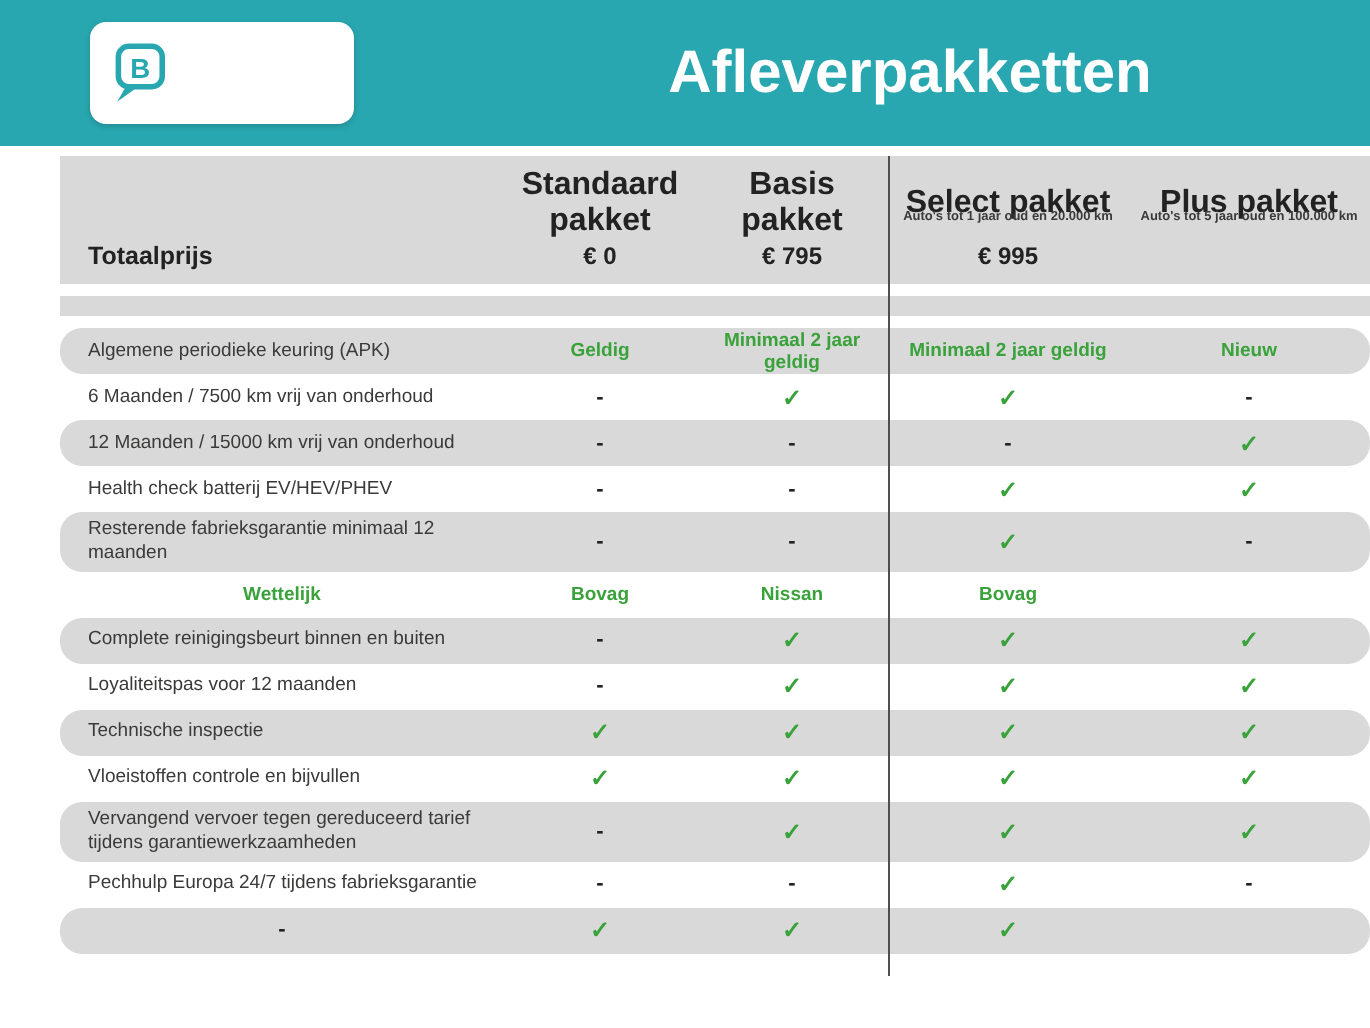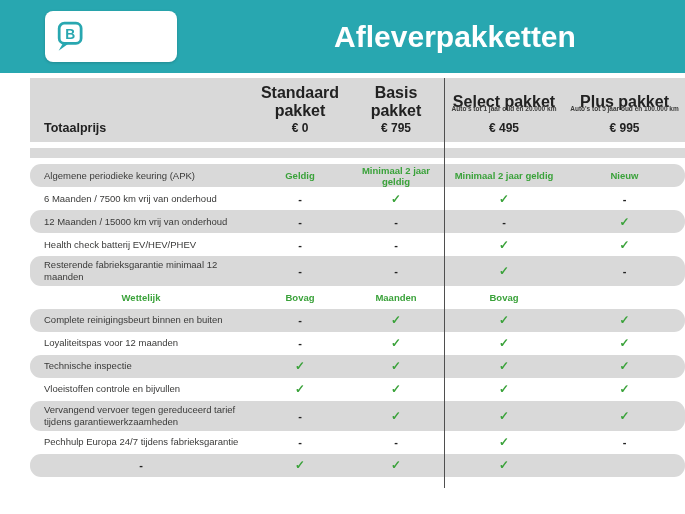--- a/index.html
+++ b/index.html
@@ -134,21 +134,20 @@
       <div></div>
       <div></div>
       <div></div>
       <div class="subnote subnote-3">Auto's tot 1 jaar oud en 20.000 km</div>
       <div class="subnote subnote-4">Auto's tot 5 jaar oud en 100.000 km</div>
     </div>
     <div class="grid price-row">
       <div class="price-label">Totaalprijs</div>
       <div class="price-value">€ 0</div>
       <div class="price-value">€ 795</div>
-      <div class="price-value">€ 495</div>
       <div class="price-value">€ 995</div>
     </div>
   </div>
 
   <div class="spacer-white"></div>
   <div class="spacer-shade"></div>
   <div class="spacer-white"></div>
 
   <div id="feature-rows">
       <div class="grid feature-row shade">
@@ -182,21 +181,21 @@
       <div class="grid feature-row shade">
         <div class="row-label">Resterende fabrieksgarantie minimaal 12 maanden</div>
         <div class="cell dash">-</div>
         <div class="cell dash">-</div>
         <div class="cell check">✓</div>
         <div class="cell dash">-</div>
       </div>
       <div class="grid feature-row plain">
         <div class="cell text-value">Wettelijk</div>
         <div class="cell text-value">Bovag</div>
-        <div class="cell text-value">Maanden</div>
+        <div class="cell text-value">Nissan</div>
         <div class="cell text-value">Bovag</div>
       </div>
       <div class="grid feature-row shade">
         <div class="row-label">Complete reinigingsbeurt binnen en buiten</div>
         <div class="cell dash">-</div>
         <div class="cell check">✓</div>
         <div class="cell check">✓</div>
         <div class="cell check">✓</div>
       </div>
       <div class="grid feature-row plain">

